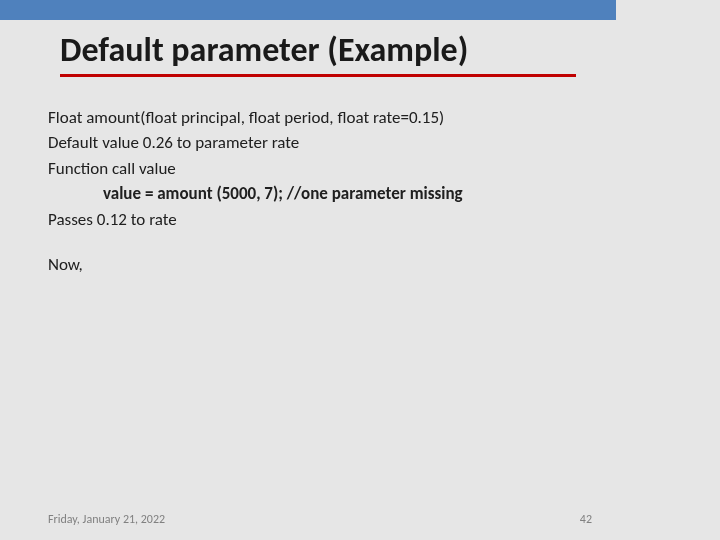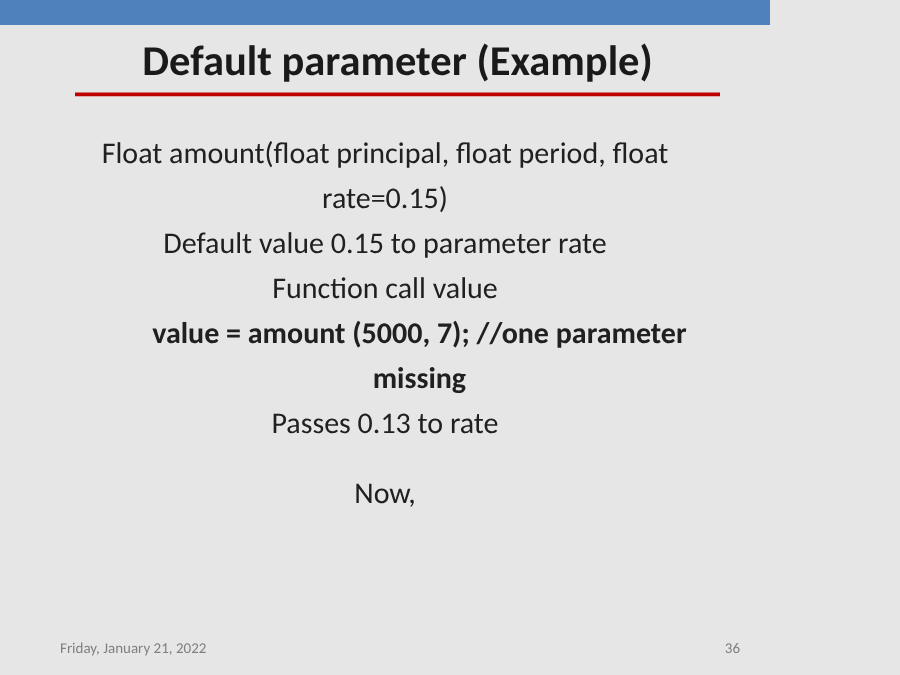--- a/index.html
+++ b/index.html
@@ -9,21 +9,20 @@
     height: 540px;
     background: #e6e6e6;
     font-family: Calibri, "Segoe UI", Arial, sans-serif;
     overflow: hidden;
   }
   .slide {
     position: relative;
     width: 616px;
     height: 540px;
     box-sizing: border-box;
-    text-align: center;
   }
   .top-band {
     width: 100%;
     height: 20px;
     background: #4f81bd;
   }
   .title-block {
     margin: 12px 40px 0 60px;
   }
   .title {
@@ -34,21 +33,21 @@
     line-height: 1.05;
   }
   .title-rule {
     margin-top: 6px;
     height: 0;
     border-top: 3px solid #c00000;
     width: 100%;
   }
   .body {
     margin: 28px 48px 0 48px;
-    font-size: 24px;
+    font-size: 17px;
     color: #202020;
     line-height: 1.5;
   }
   .indent {
     padding-left: 55px;
     font-weight: bold;
   }
   .para-gap {
     margin-top: 20px;
   }
@@ -80,25 +79,25 @@
 <div class="slide">
   <div class="top-band"></div>
 
   <div class="title-block">
     <div class="title">Default parameter (Example)</div>
     <div class="title-rule"></div>
   </div>
 
   <div class="body">
     <div>Float amount(float principal, float period, float rate=0.15)</div>
-    <div>Default value 0.15 to parameter rate</div>
+    <div>Default value 0.26 to parameter rate</div>
     <div>Function call value</div>
     <div class="indent">value = amount (5000, 7); //one parameter missing</div>
-    <div>Passes 0.13 to rate</div>
+    <div>Passes 0.12 to rate</div>
 
     <div class="para-gap">Now,</div>
   </div>
 
   <div class="footer">
     <span>Friday, January 21, 2022</span>
-    <span class="footer-right">36</span>
+    <span class="footer-right">42</span>
   </div>
 </div>
 
 </body></html>

